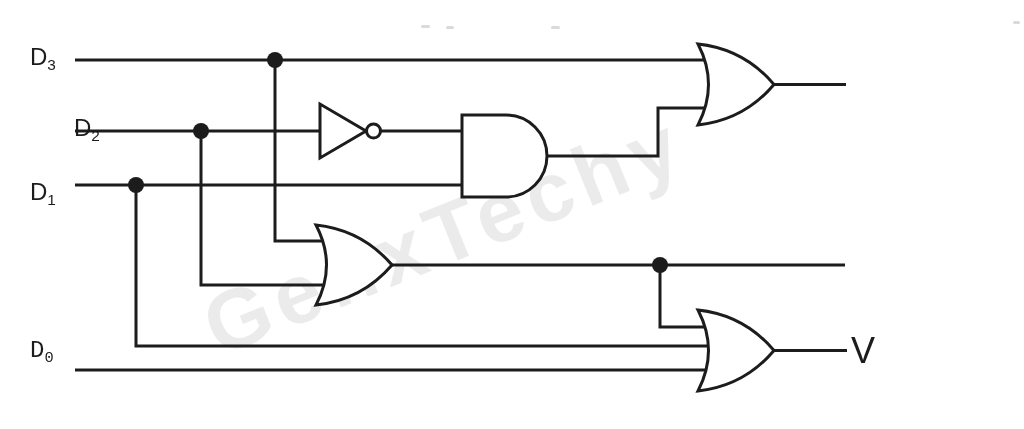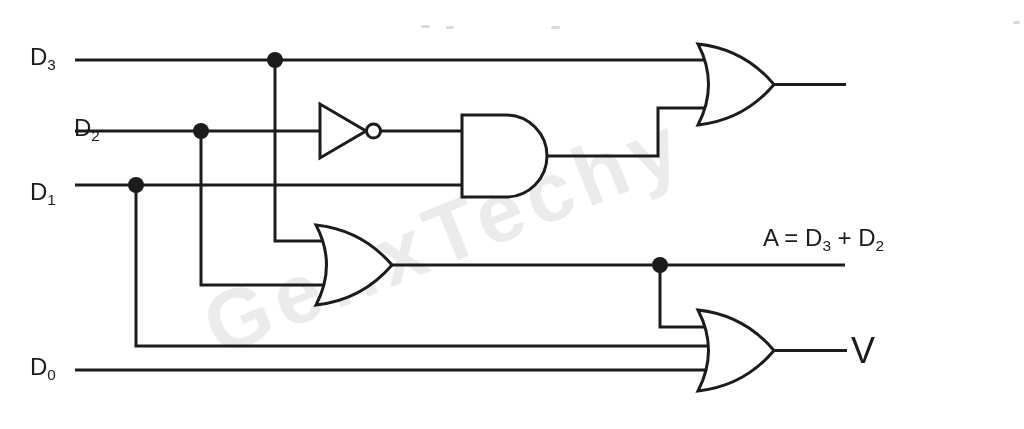--- a/index.html
+++ b/index.html
@@ -88,18 +88,17 @@
 
     <circle class="dot" cx="275" cy="60" r="8"></circle>
     <circle class="dot" cx="201" cy="131" r="8"></circle>
     <circle class="dot" cx="136" cy="185" r="8"></circle>
     <circle class="dot" cx="660" cy="265" r="8"></circle>
   </svg>
 
   <div class="lbl" style="left:30px;top:45px;"><span>D</span><span class="sub">3</span></div>
   <div class="lbl" style="left:30px;top:116px;margin-left:44px;"><span>D</span><span class="sub">2</span></div>
   <div class="lbl" style="left:30px;top:180px;"><span>D</span><span class="sub">1</span></div>
-  <div class="lbl" style="left:30px;top:355px;"><span>D</span><span class="sub">0</span></div>
+  <div class="lbl" style="left:30px;top:339px;font-family:Liberation Mono, monospace;"><span>D</span><span class="sub">0</span></div>
 
-  <div class="lbl" style="left:763px;top:226px;"><span>A = D</span><span class="sub">3</span><span> + D</span><span class="sub">2</span></div>
   <div class="lbl lbl-v" style="left:851px;top:333px;"><span>V</span></div>
 
 </div>
 
 </body></html>

